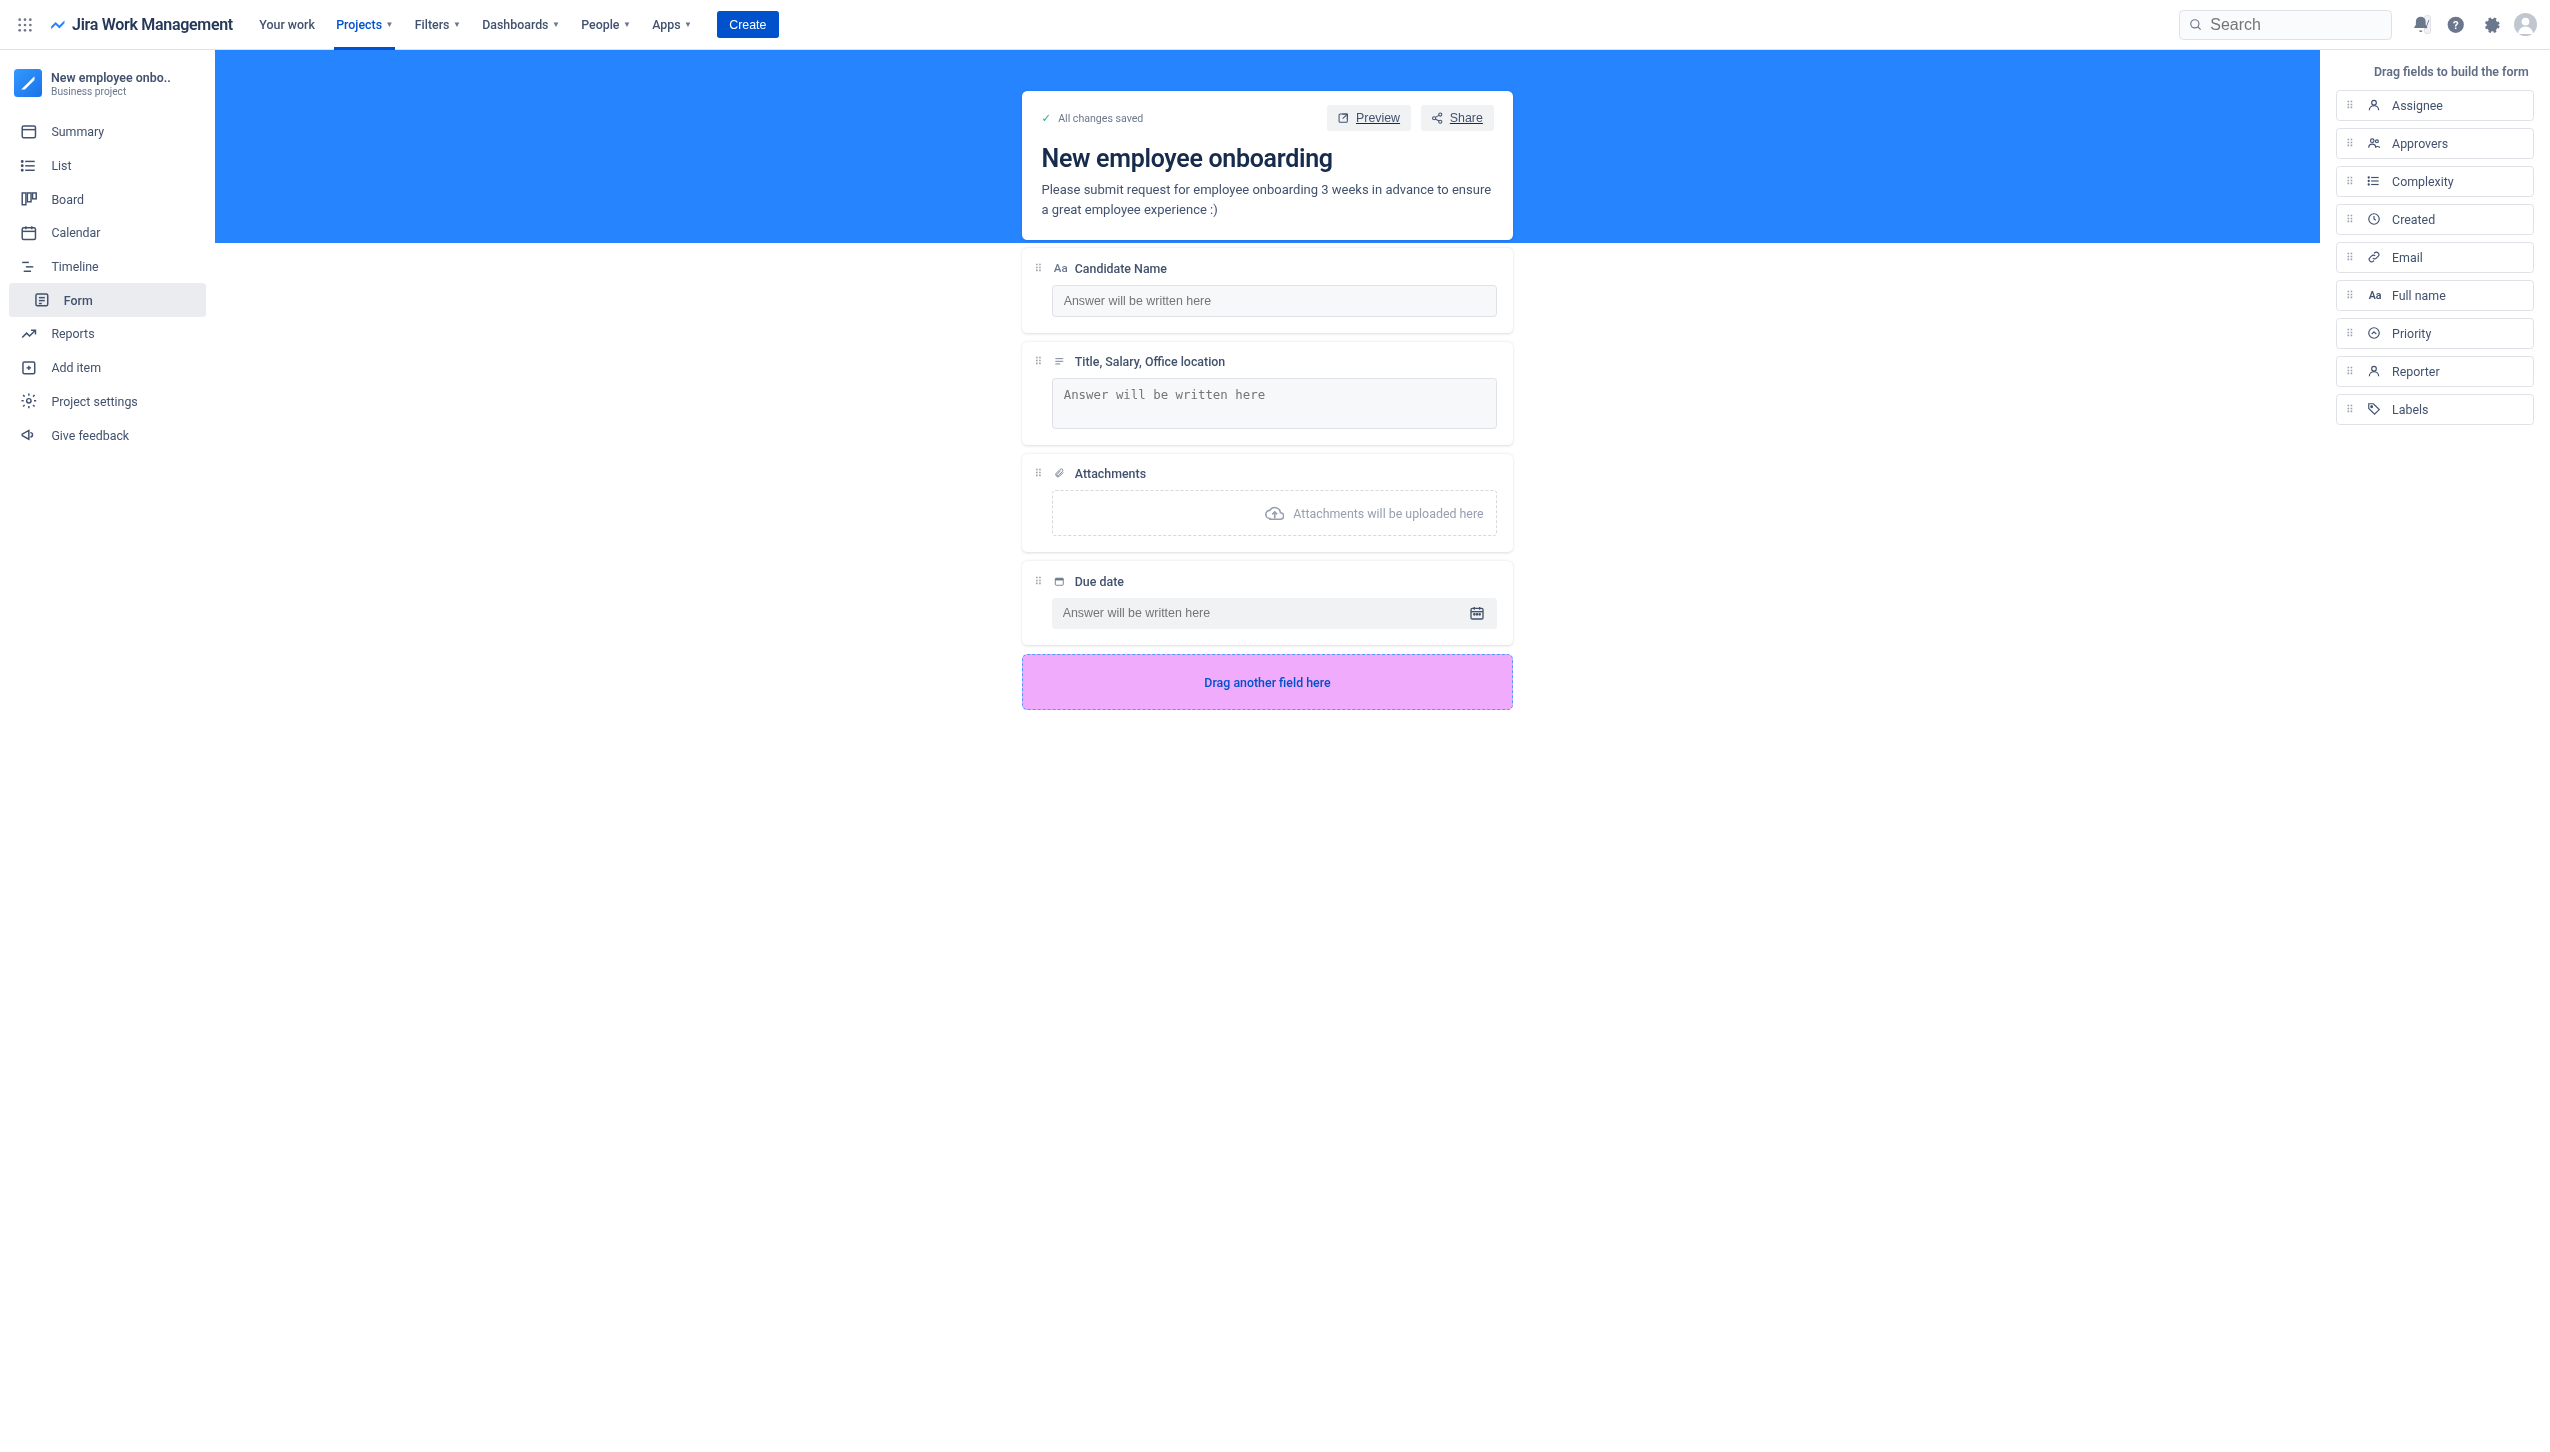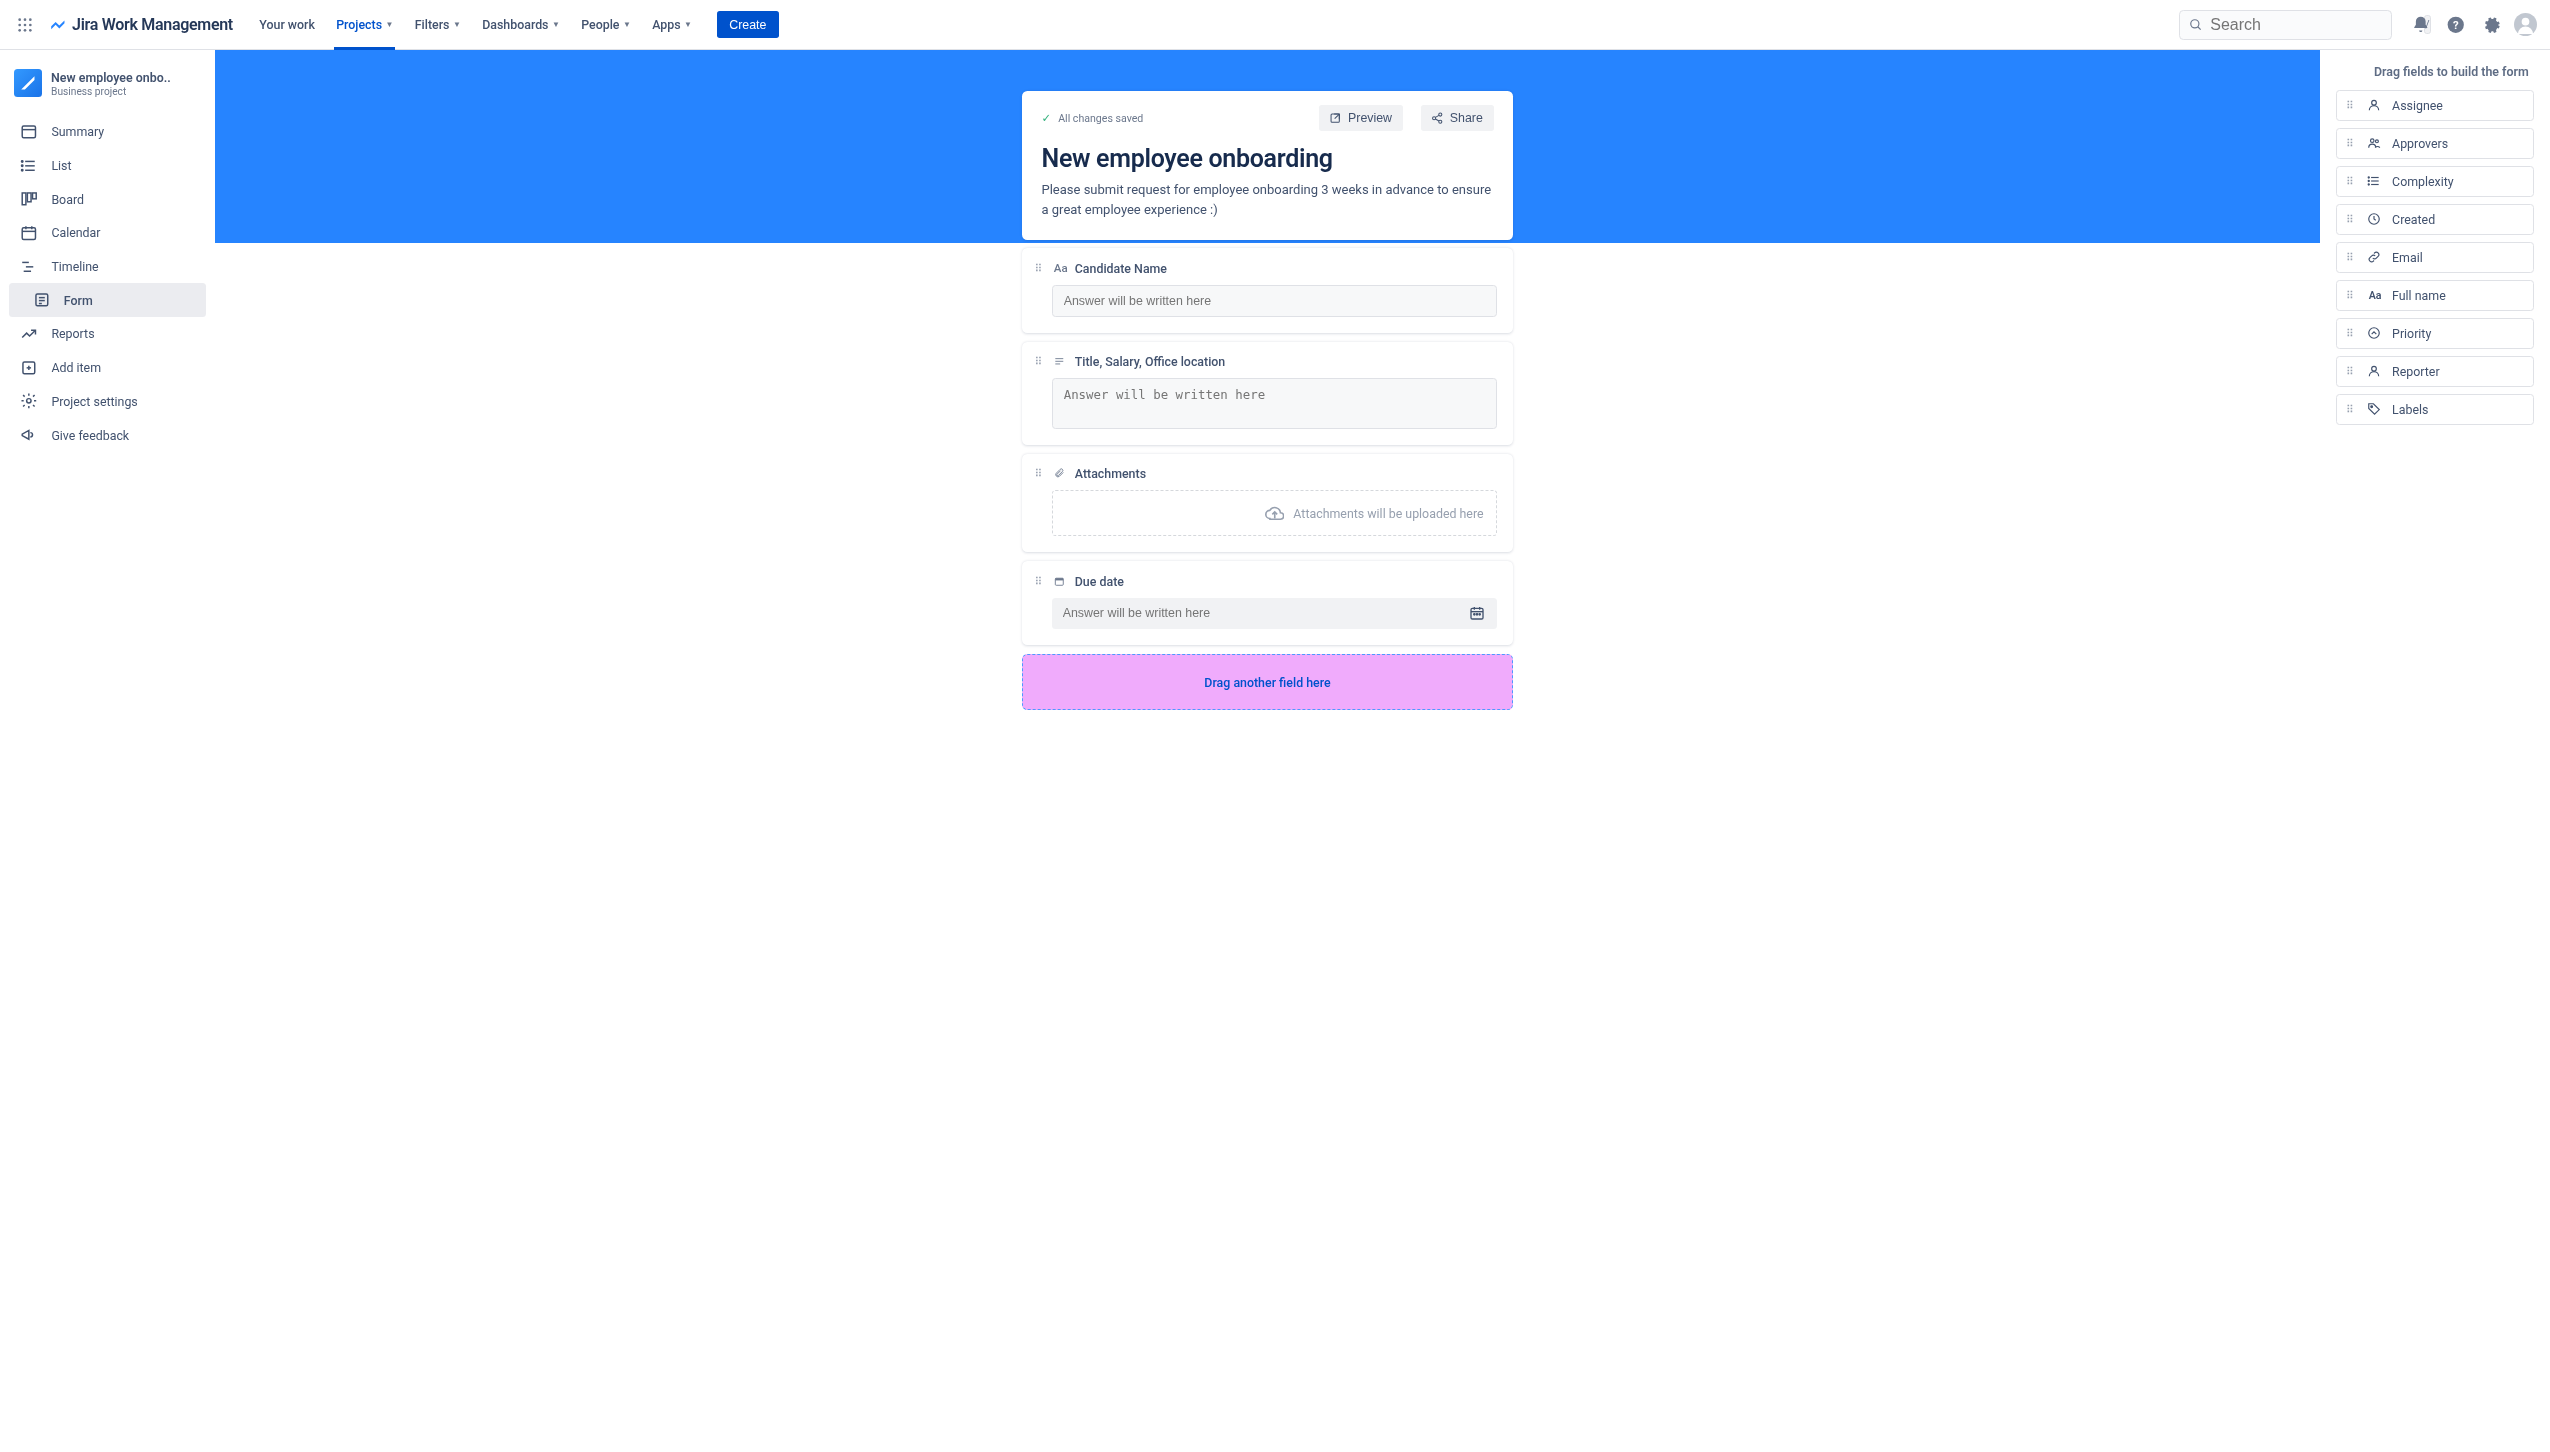--- a/index.html
+++ b/index.html
@@ -163,21 +163,21 @@
   padding: 14px 19.5px 19.5px;
 }
 .card-top {
   display: flex; align-items: center; justify-content: space-between;
 }
 .saved-status {
   display: flex; align-items: center; gap: 7px;
   font-size: 10.6px; color: #6b778c;
 }
 .saved-check { color: #36b37e; font-size: 11.5px; }
-.card-actions { display: flex; gap: 18px; }
+.card-actions { display: flex; gap: 10px; text-decoration: underline; }
 .card-btn {
   display: flex; align-items: center; gap: 6.2px;
   background: #f1f2f4;
   border: none;
   padding: 6.2px 10.6px;
   border-radius: 2.7px;
   font-size: 12.4px;
   color: #42526e;
   cursor: pointer;
 }

